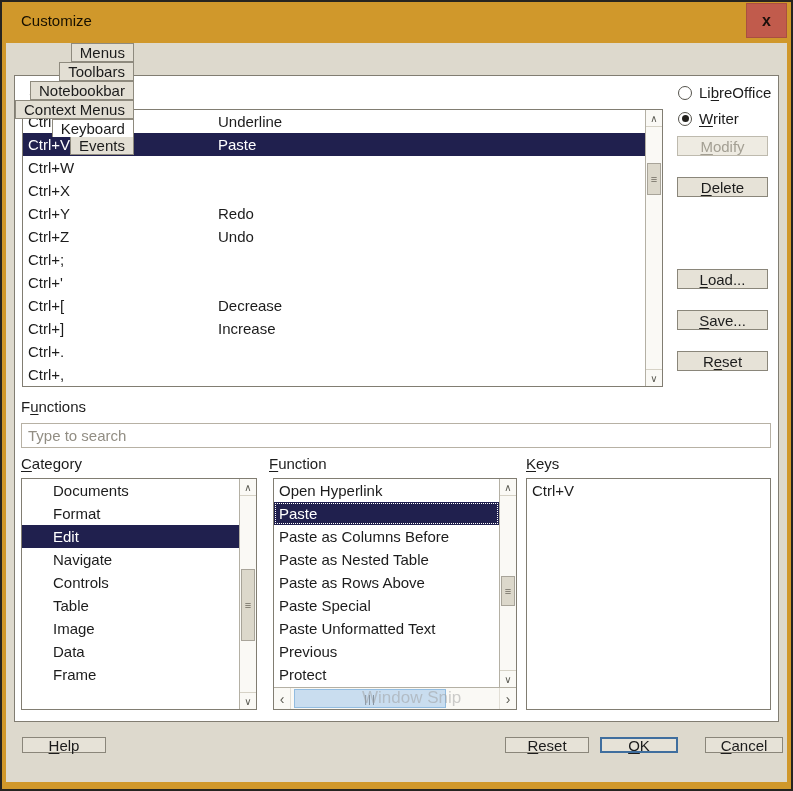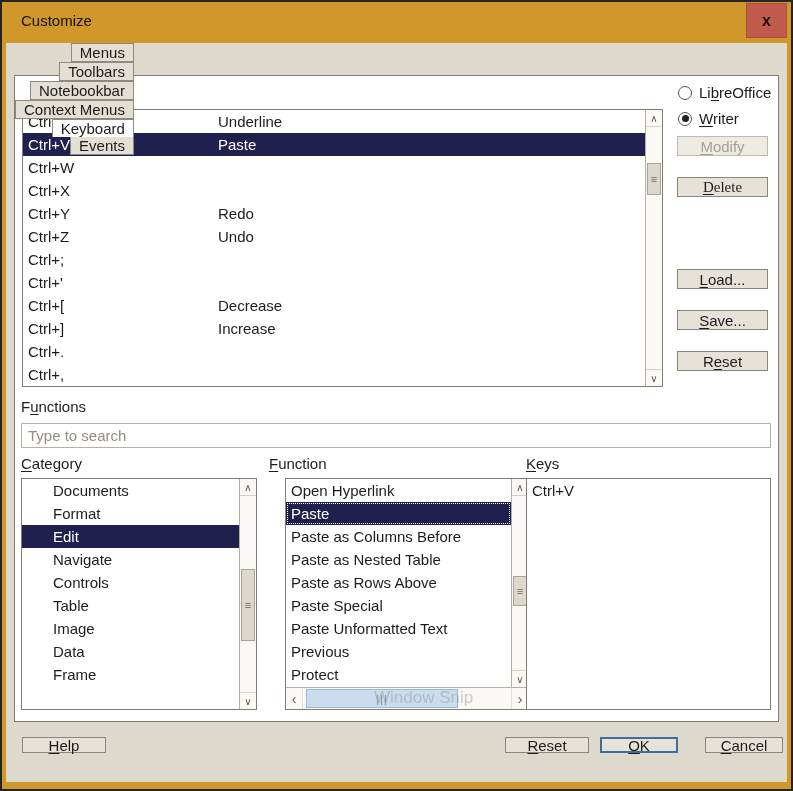--- a/index.html
+++ b/index.html
@@ -240,21 +240,21 @@
       <span><span>Li</span><span class="mn">b</span><span>reOffice</span></span>
     </div>
     <div class="radio-item" style="left:663px; top:34px;">
       <span class="radio-circle checked"></span>
       <span><span></span><span class="mn">W</span><span>riter</span></span>
     </div>
 
     <div class="btn side-btn disabled" style="top:60px;">
       <span><span></span><span class="mn">M</span><span>odify</span></span>
     </div>
-    <div class="btn side-btn" style="top:101px;font-family:Liberation Serif, serif;">
+    <div class="btn side-btn" style="top:101px;">
       <span><span></span><span class="mn">D</span><span>elete</span></span>
     </div>
     <div class="btn side-btn" style="top:234px;">
       <span><span></span><span class="mn">S</span><span>ave...</span></span>
     </div>
     <div class="btn side-btn" style="top:193px;">
       <span><span></span><span class="mn">L</span><span>oad...</span></span>
     </div>
     <div class="btn side-btn" style="top:275px;">
       <span><span>R</span><span class="mn">e</span><span>set</span></span>
@@ -293,21 +293,21 @@
           </div>
         <div class="sb-thumb" style="top:90px; height:72px;">
             <span>≡</span>
           </div>
         <div class="sb-btn down">
             <span>∨</span>
           </div>
       </div>
     </div>
 
-    <div class="listbox" style="left:270px; top:402px; width:244px; height:232px;">
+    <div class="listbox" style="left:258px; top:402px; width:244px; height:232px;">
       <div style="position:absolute; left:0; top:0; right:17px; bottom:22px;">
         <div class="lrow fn-row"><span>Open Hyperlink</span></div>
         <div class="lrow fn-row sel"><span>Paste</span></div>
         <div class="lrow fn-row"><span>Paste as Columns Before</span></div>
         <div class="lrow fn-row"><span>Paste as Nested Table</span></div>
         <div class="lrow fn-row"><span>Paste as Rows Above</span></div>
         <div class="lrow fn-row"><span>Paste Special</span></div>
         <div class="lrow fn-row"><span>Paste Unformatted Text</span></div>
         <div class="lrow fn-row"><span>Previous</span></div>
         <div class="lrow fn-row"><span>Protect</span></div>

